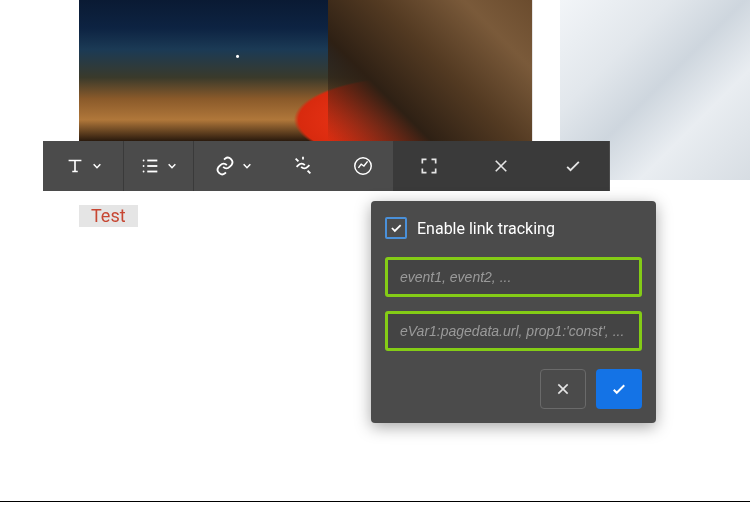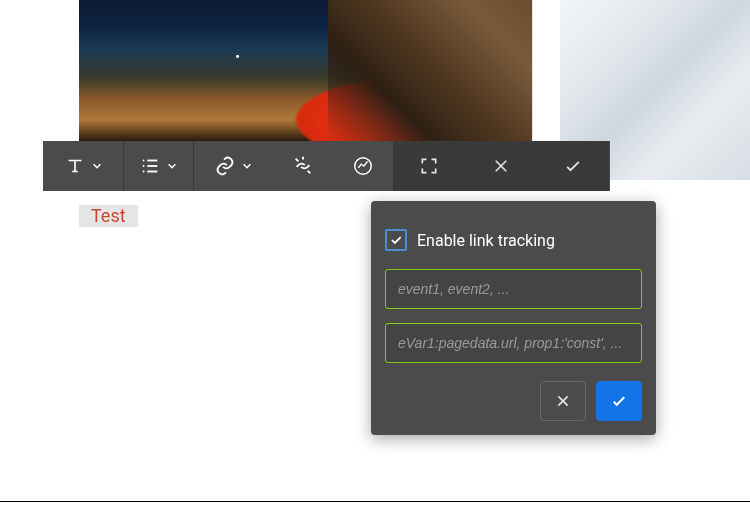--- a/index.html
+++ b/index.html
@@ -134,21 +134,21 @@
     border-radius: 4px;
     padding: 14px 14px 14px 14px;
     box-shadow: 0 4px 16px rgba(0,0,0,0.35);
     color: #fff;
     font-size: 15px;
   }
   .popover .row-check {
     display: flex;
     align-items: center;
     margin-bottom: 18px;
-    margin-top: 14px;
+    margin-top: 2px;
   }
   .checkbox {
     width: 18px;
     height: 18px;
     border: 2px solid #4a90d9;
     border-radius: 2px;
     display: flex;
     align-items: center;
     justify-content: center;
     margin-right: 10px;
@@ -158,21 +158,21 @@
   .checkbox .tick {
     color: #fff;
   }
   .popover .label {
     font-size: 16px;
   }
   .popover input[type="text"] {
     width: 100%;
     box-sizing: border-box;
     background: #444444;
-    border: 1px solid #84cc16;
+    border: 3px solid #84cc16;
     border-radius: 3px;
     height: 40px;
     padding: 0 12px;
     color: #ddd;
     font-size: 14px;
     font-style: italic;
     margin-bottom: 14px;
     outline: none;
   }
   .popover input[type="text"]::placeholder {

